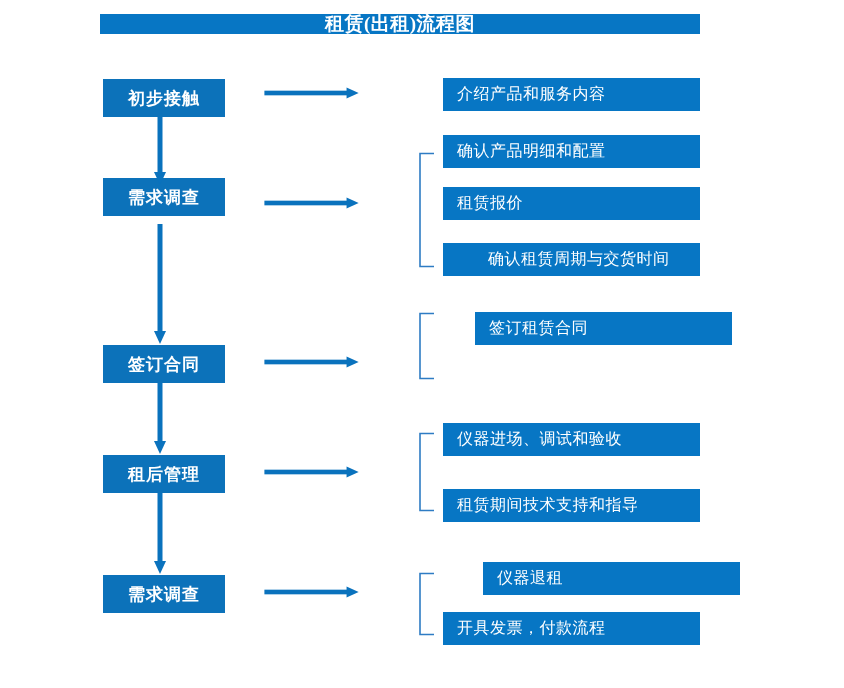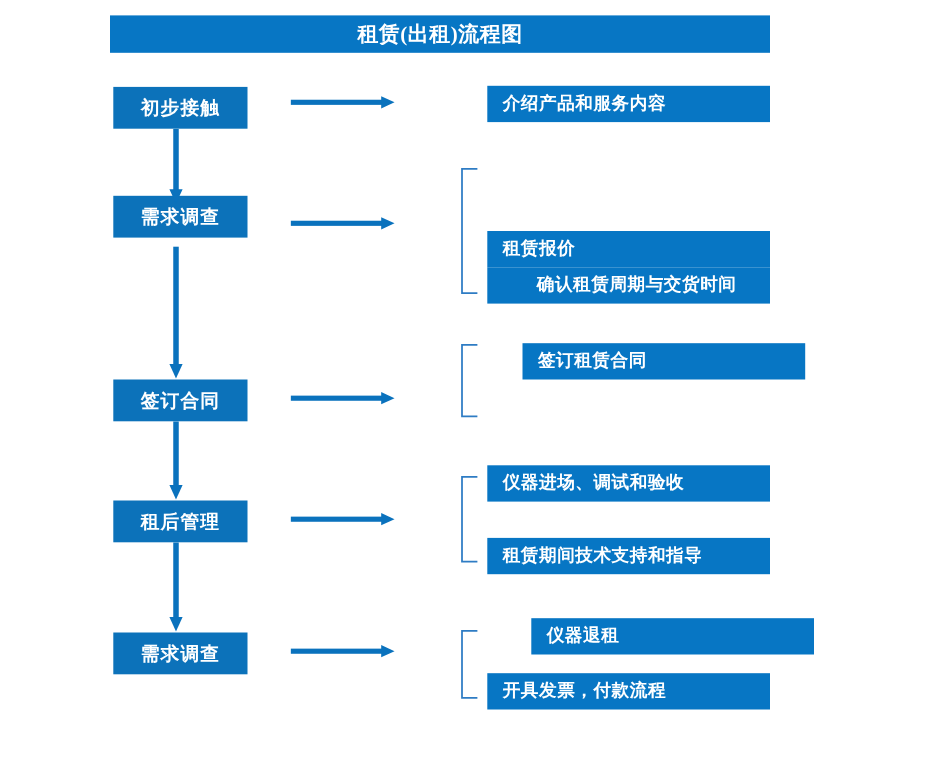--- a/index.html
+++ b/index.html
@@ -16,21 +16,21 @@
     width: 844px;
     height: 688px;
     background: #ffffff;
     overflow: hidden;
   }
   .title-bar {
     position: absolute;
     left: 100px;
     top: 14px;
     width: 600px;
-    height: 34px;
+    height: 20px;
     background: #0776c4;
     color: #ffffff;
     display: flex;
     align-items: center;
     justify-content: center;
     font-size: 19px;
     font-weight: bold;
     letter-spacing: 0.5px;
   }
   .stage-box {
@@ -50,21 +50,21 @@
   .detail-box {
     position: absolute;
     left: 443px;
     width: 257px;
     height: 33px;
     background: #0776c4;
     color: #ffffff;
     display: flex;
     align-items: center;
     font-size: 16px;
-    font-weight: bold;
+    font-weight: normal;
     padding-left: 14px;
     box-sizing: border-box;
     letter-spacing: 0.5px;
   }
   .h-arrow {
     position: absolute;
     height: 14px;
     pointer-events: none;
   }
   .v-arrow {
@@ -146,21 +146,22 @@
   <svg class="bracket" style="left:418px; top:432px;" width="18" height="80" viewBox="0 0 18 80">
     <path d="M16,1.5 L2,1.5 L2,78.5 L16,78.5" fill="none" stroke="#2e7cc4" stroke-width="1.6"></path>
   </svg>
 
   <svg class="bracket" style="left:418px; top:572px;" width="18" height="64" viewBox="0 0 18 64">
     <path d="M16,1.5 L2,1.5 L2,62.5 L16,62.5" fill="none" stroke="#2e7cc4" stroke-width="1.6"></path>
   </svg>
 
   <div class="detail-box" style="top:78px;">介绍产品和服务内容</div>
 
-  <div class="detail-box" style="top:187px;margin-top:23px;">租赁报价</div>
+  <div class="detail-box" style="top:135px;">确认产品明细和配置</div>
+  <div class="detail-box" style="top:187px;">租赁报价</div>
   <div class="detail-box" style="top:243px;padding-left:45px;">确认租赁周期与交货时间</div>
 
   <div class="detail-box" style="top:312px;margin-left:32px;">签订租赁合同</div>
 
   <div class="detail-box" style="top:423px;">仪器进场、调试和验收</div>
   <div class="detail-box" style="top:489px;">租赁期间技术支持和指导</div>
 
   <div class="detail-box" style="top:562px;margin-left:40px;">仪器退租</div>
   <div class="detail-box" style="top:612px;">开具发票，付款流程</div>
 

